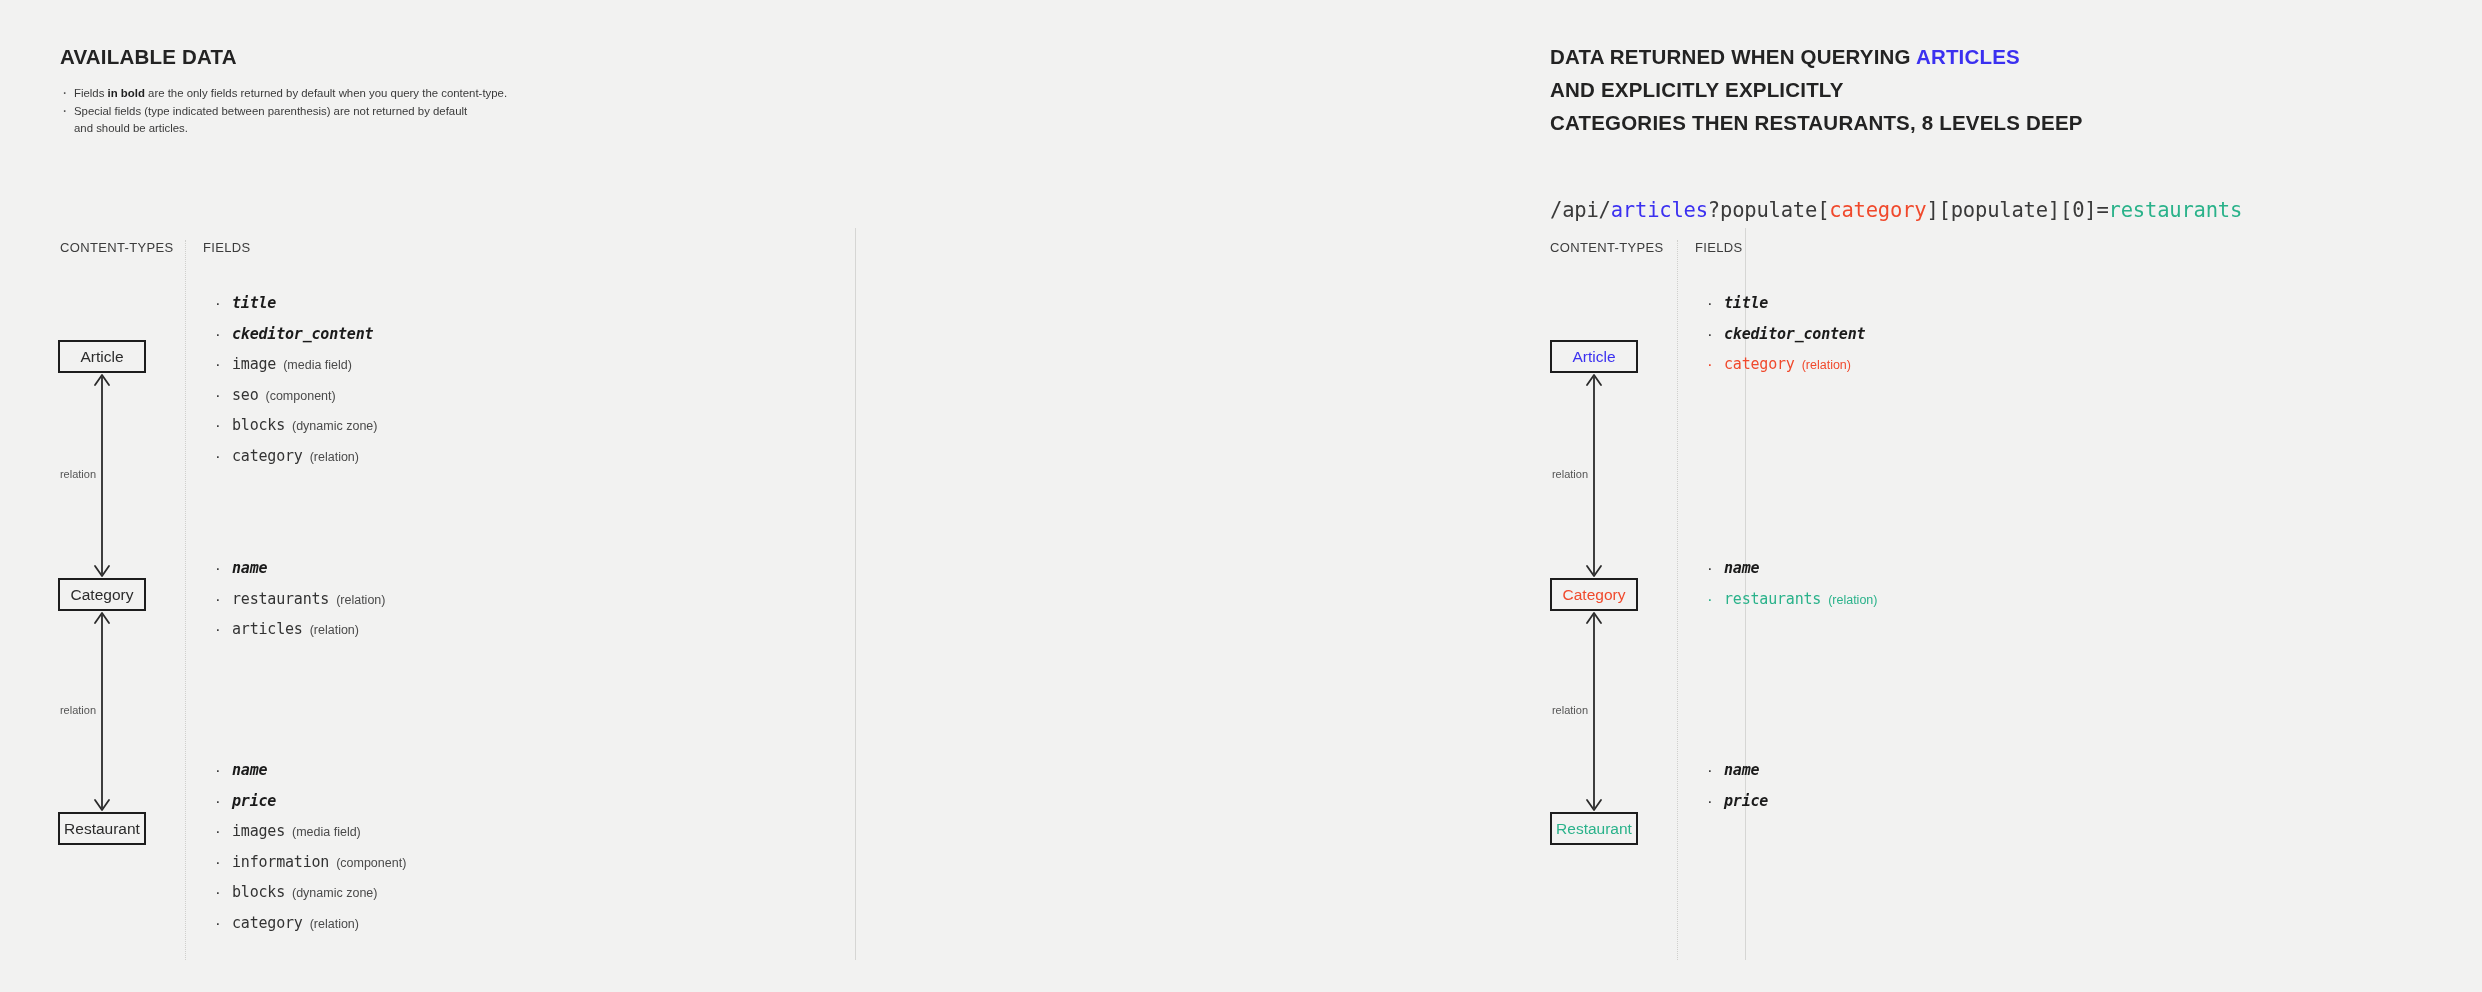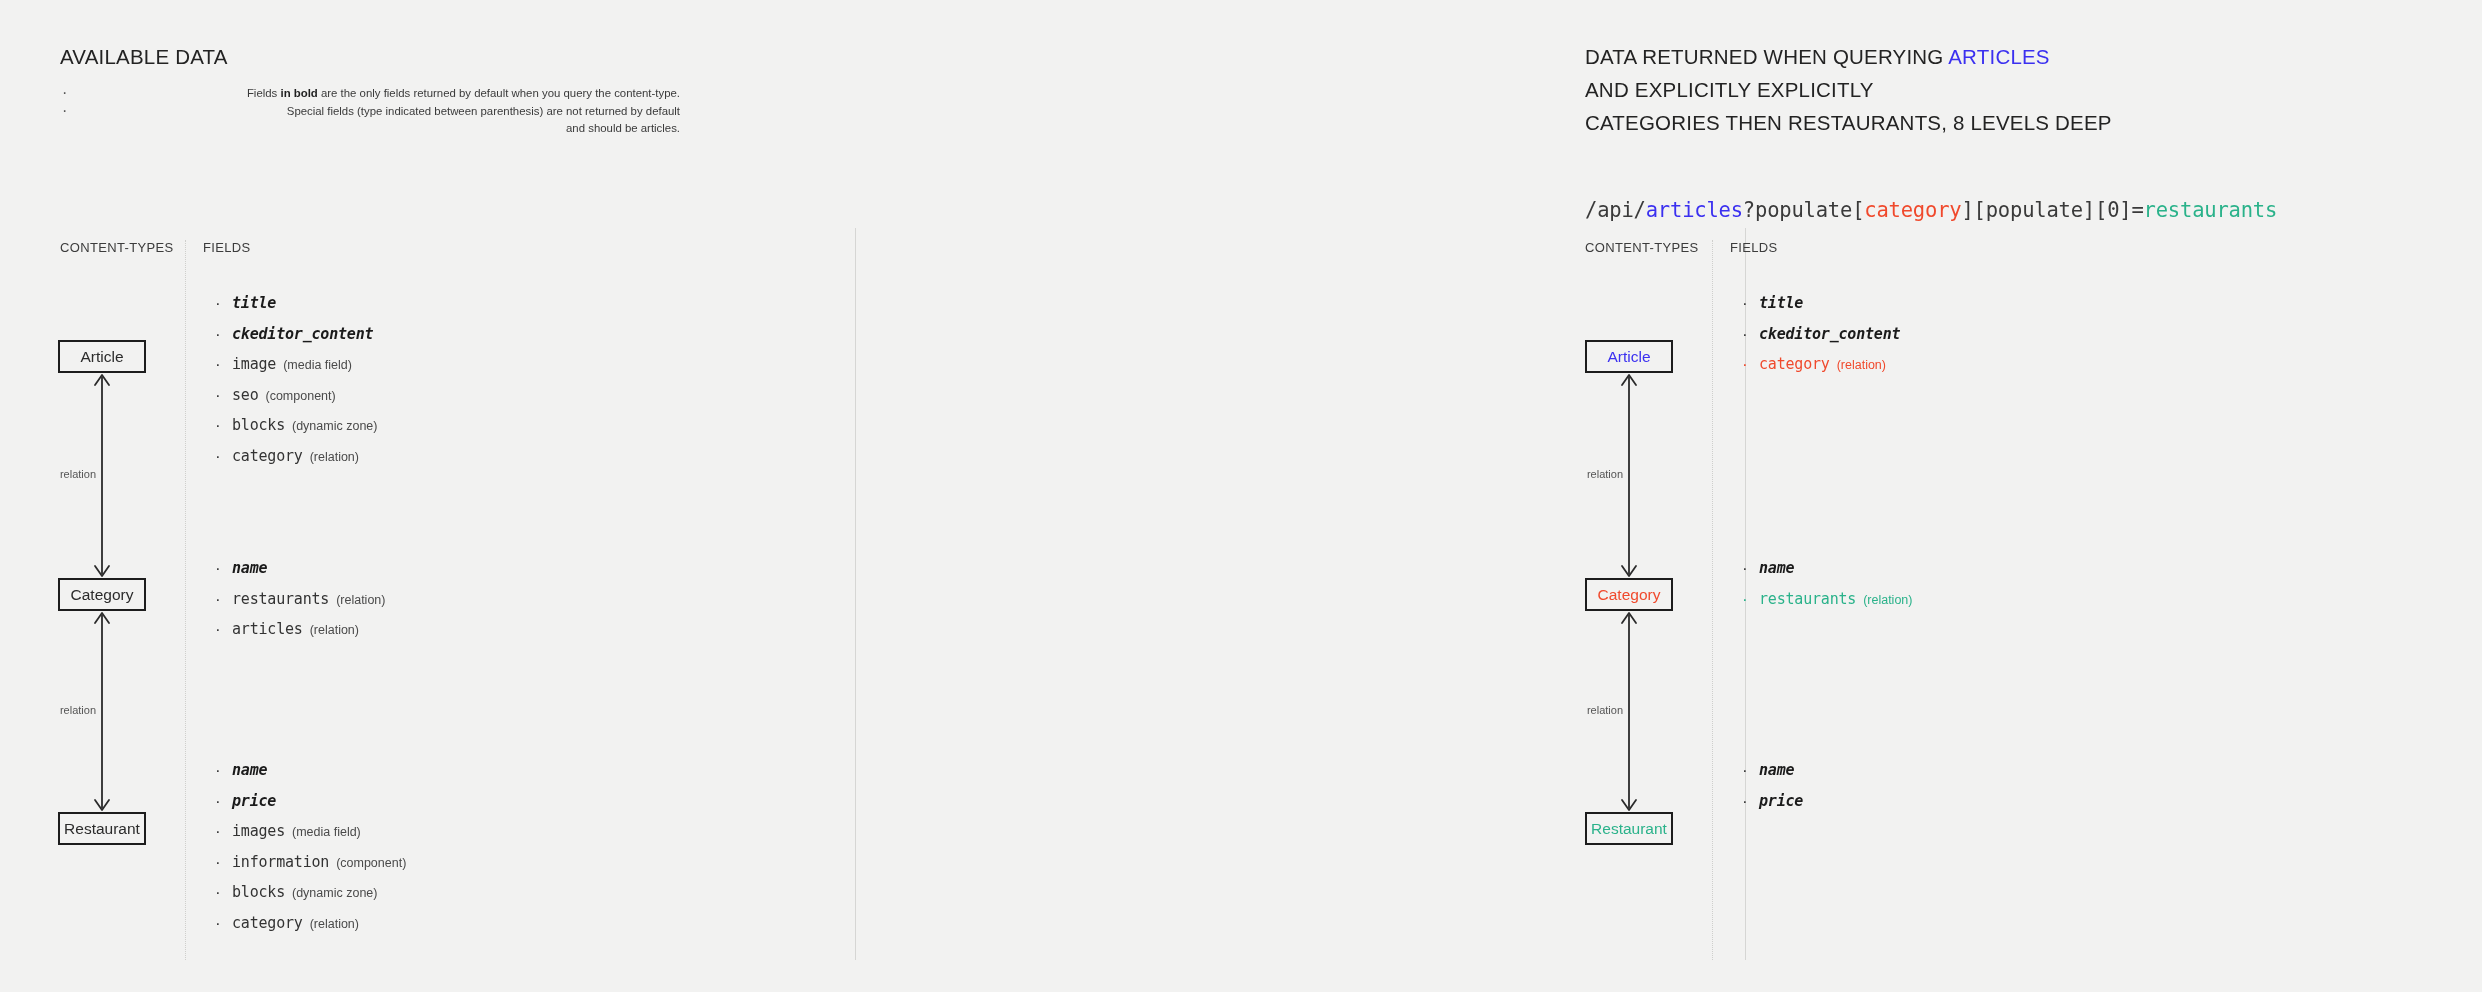--- a/index.html
+++ b/index.html
@@ -6,30 +6,30 @@
   body{
     width:2482px;height:992px;
     background:#f2f2f1;
     font-family:"Liberation Sans",sans-serif;
     color:#2b2b2b;
     overflow:hidden;
     position:relative;
   }
   .panel{position:absolute;top:0;height:992px;}
   #panel-1{left:0;width:855px;}
-  #panel-2{left:855px;width:890px;}
+  #panel-2{left:820px;width:890px;}
   #panel-3{left:1745px;width:737px;}
 
   .panel-sep{position:absolute;top:228px;height:732px;width:1px;background:#d6d6d4;}
   #sep-1{left:855px;}
   #sep-2{left:1745px;}
 
   .ptitle{
     position:absolute;
-    font-weight:normal;
+    font-weight:bold;
     font-size:20.5px;
     letter-spacing:.2px;
     line-height:33px;
     color:#232323;
     white-space:nowrap;
   }
   .ptitle .hl-blue{color:#3b30f0;}
 
   .bullets{position:absolute;font-size:11.4px;line-height:17.5px;color:#3a3a3a;}
   .bullets li{list-style:none;position:relative;padding-left:14px;}
@@ -126,21 +126,21 @@
 <div id="panel-sep-container">
   <div class="panel-sep" id="sep-1"></div>
   <div class="panel-sep" id="sep-2"></div>
 </div>
 
 <div id="root">
     <div class="panel" id="panel-1">
       <div class="ptitle" style="left:60px;top:40px;">
         <div>AVAILABLE DATA</div>
       </div>
-      <div class="bullets" style="left:60px;top:85px;width:620px;text-align:right;">
+      <div class="bullets" style="left:60px;top:85px;width:620px;">
         <ul>
           <li>Fields <b>in bold</b> are the only fields returned by default when you query the content-type.</li>
           <li>Special fields (type indicated between parenthesis) are not returned by default<br><span style="display:inline-block">and should be articles.</span></li>
         </ul>
       </div>
       <div class="colhead" style="left:60px;top:240px;">CONTENT-TYPES</div>
       <div class="colhead" style="left:203px;top:240px;">FIELDS</div>
       <div class="dotted-div" style="left:185px;"></div>
       <div class="ebox " style="left:58px;top:340px;">
         <span>Article</span>

